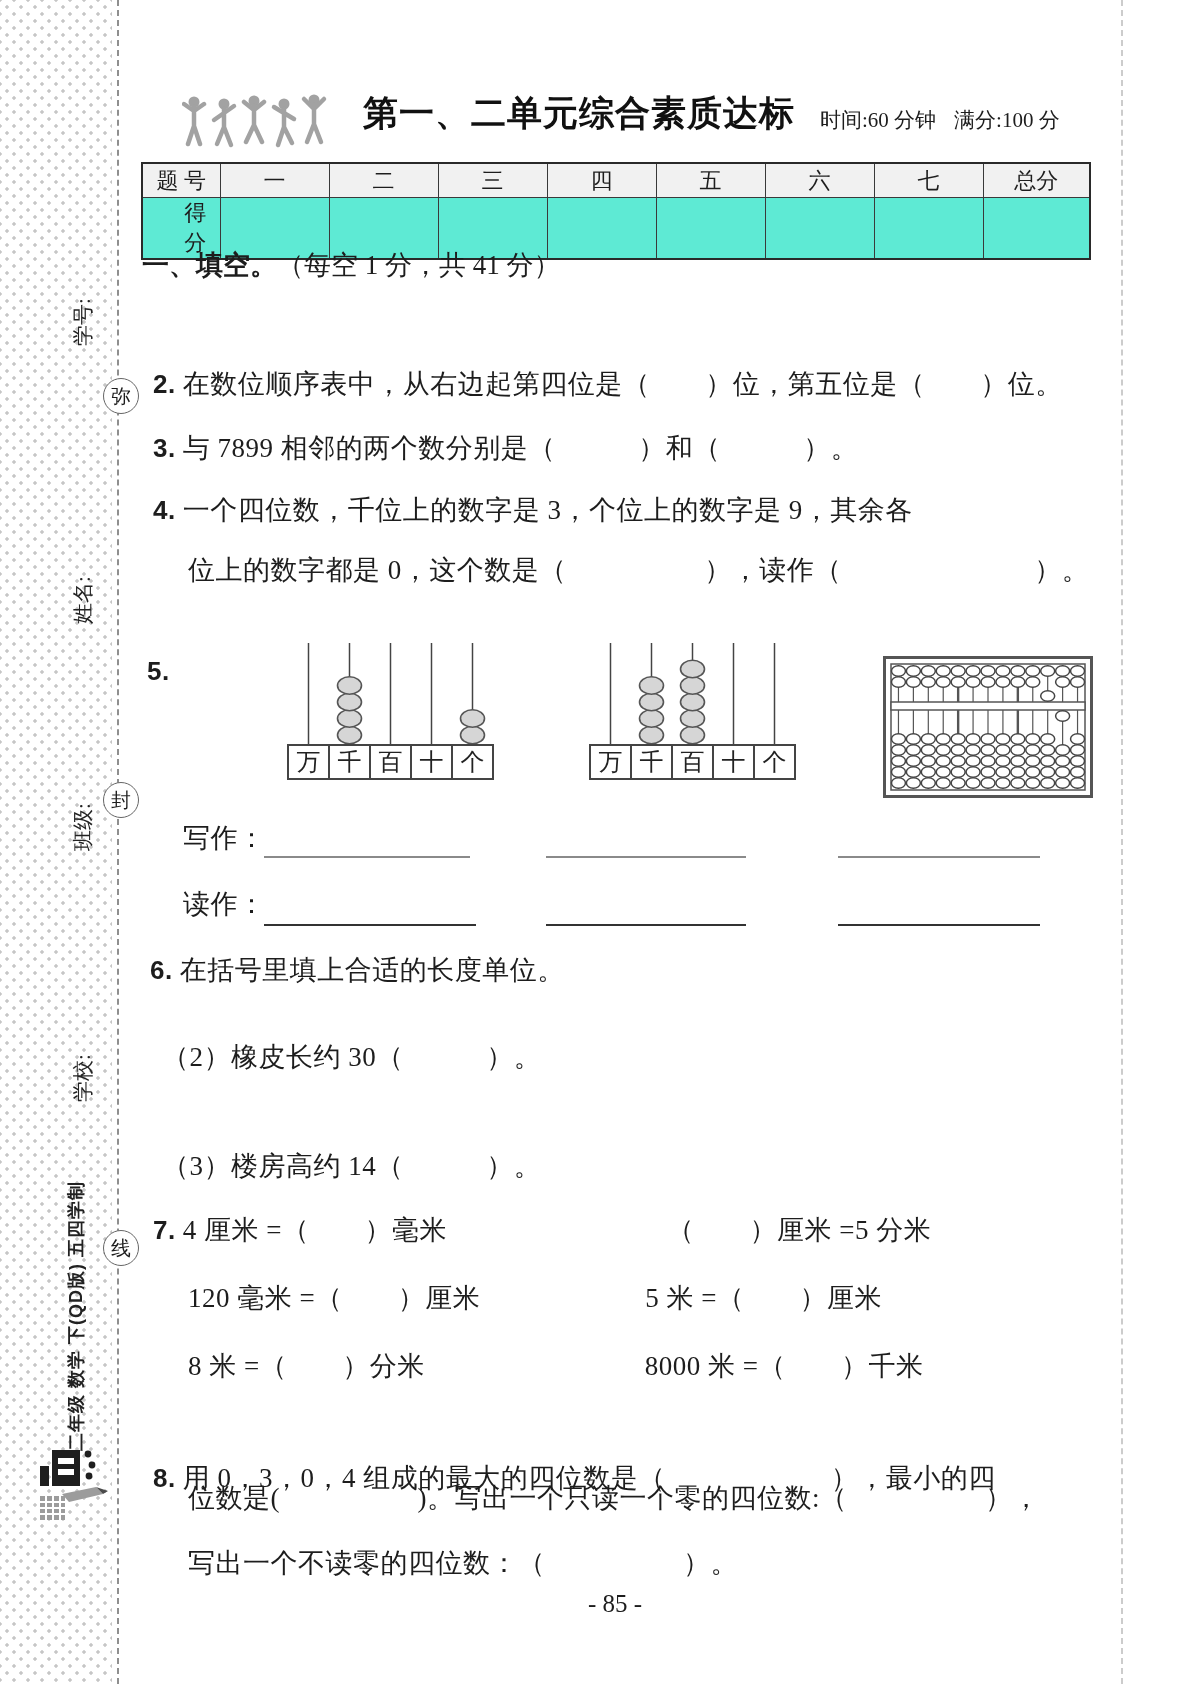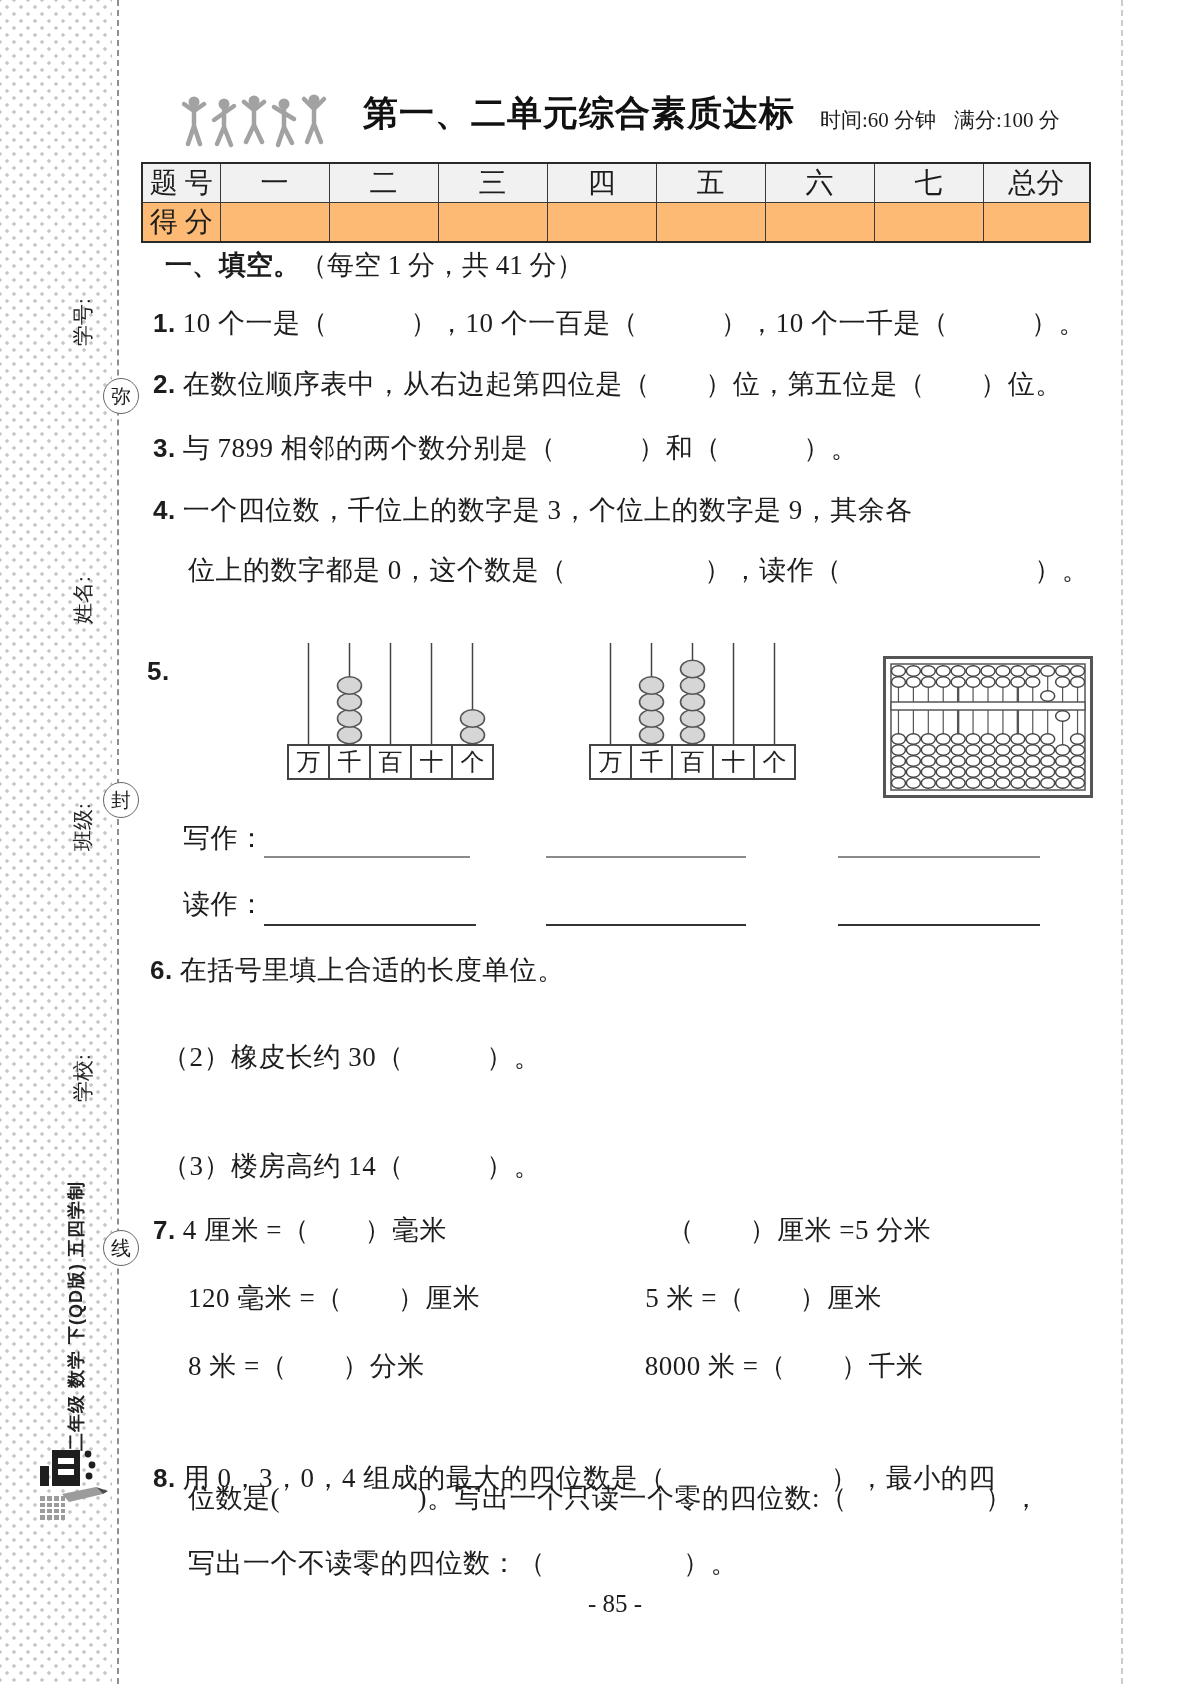--- a/index.html
+++ b/index.html
@@ -17,27 +17,27 @@
            font-size:21px;color:#222;}
   .v-book{font-family:"Liberation Sans","DejaVu Sans",sans-serif;font-weight:700;font-size:18px;letter-spacing:1px;}
   .seal-char{position:absolute;left:103px;width:34px;height:34px;border:1.5px solid #666;border-radius:50%;
              background:#fff;display:flex;align-items:center;justify-content:center;font-size:20px;z-index:3;}
   
   .title{position:absolute;left:363px;top:90px;font-family:"Liberation Sans","DejaVu Sans",sans-serif;
          font-weight:900;font-size:35px;letter-spacing:1px;color:#111;}
   .meta{position:absolute;left:820px;top:106px;font-size:21px;white-space:nowrap;}
   .meta span{margin-right:18px;text-align:right;}
   
-  .score-table{position:absolute;left:141px;top:162px;border-collapse:collapse;font-size:28px;
+  .score-table{position:absolute;left:141px;top:162px;border-collapse:collapse;font-size:22px;
                border:2px solid #2a2a2a;table-layout:fixed;}
   .score-table td{border:1.5px solid #3a3a3a;text-align:center;padding:0;}
   .score-table tr.head-row td{height:33px;background:#f1f1f1;}
-  .score-table tr.score-row td{height:36px;background:#fdba74;}
+  .score-table tr.score-row td{height:36px;background:#5eead4;padding-left:28px;}
   
-  .sec{font-size:27px;white-space:nowrap;margin-left:23px;}
+  .sec{font-size:27px;white-space:nowrap;}
   .sec-h{font-family:"Liberation Sans","DejaVu Sans",sans-serif;font-weight:700;}
   .q{position:absolute;font-size:27px;letter-spacing:.5px;white-space:nowrap;}
   .qnum{font-family:"Liberation Sans","DejaVu Sans",sans-serif;font-weight:700;font-size:26px;padding-right:7px;}
   .blank-w{position:absolute;border-bottom:2px solid #8a8a8a;height:0;}
   .blank-r{position:absolute;border-bottom:2.5px solid #333;height:0;}
   .footer{position:absolute;left:560px;top:1590px;width:110px;text-align:center;font-size:25px;}
 </style>
 </head>
 <body>
 
@@ -131,23 +131,20 @@
       <td></td>
       <td></td>
     </tr>
   </tbody>
     </table>
 
   <div class="abs sec" style="left:142px;top:247px">
     <span class="sec-h">一、填空。</span><span>（每空 1 分，共 41 分）</span>
   </div>
 
-  <div class="q" style="left:153px;top:305px">
-    <span class="qnum">1.</span><span>10 个一是（　　　），10 个一百是（　　　），10 个一千是（　　　）。</span>
-  </div>
   <div class="q" style="left:153px;top:366px">
     <span class="qnum">2.</span><span>在数位顺序表中，从右边起第四位是（　　）位，第五位是（　　）位。</span>
   </div>
   <div class="q" style="left:153px;top:430px">
     <span class="qnum">3.</span><span>与 7899 相邻的两个数分别是（　　　）和（　　　）。</span>
   </div>
   <div class="q" style="left:153px;top:492px">
     <span class="qnum">4.</span><span>一个四位数，千位上的数字是 3，个位上的数字是 9，其余各</span>
   </div>
   <div class="q" style="left:188px;top:552px">

